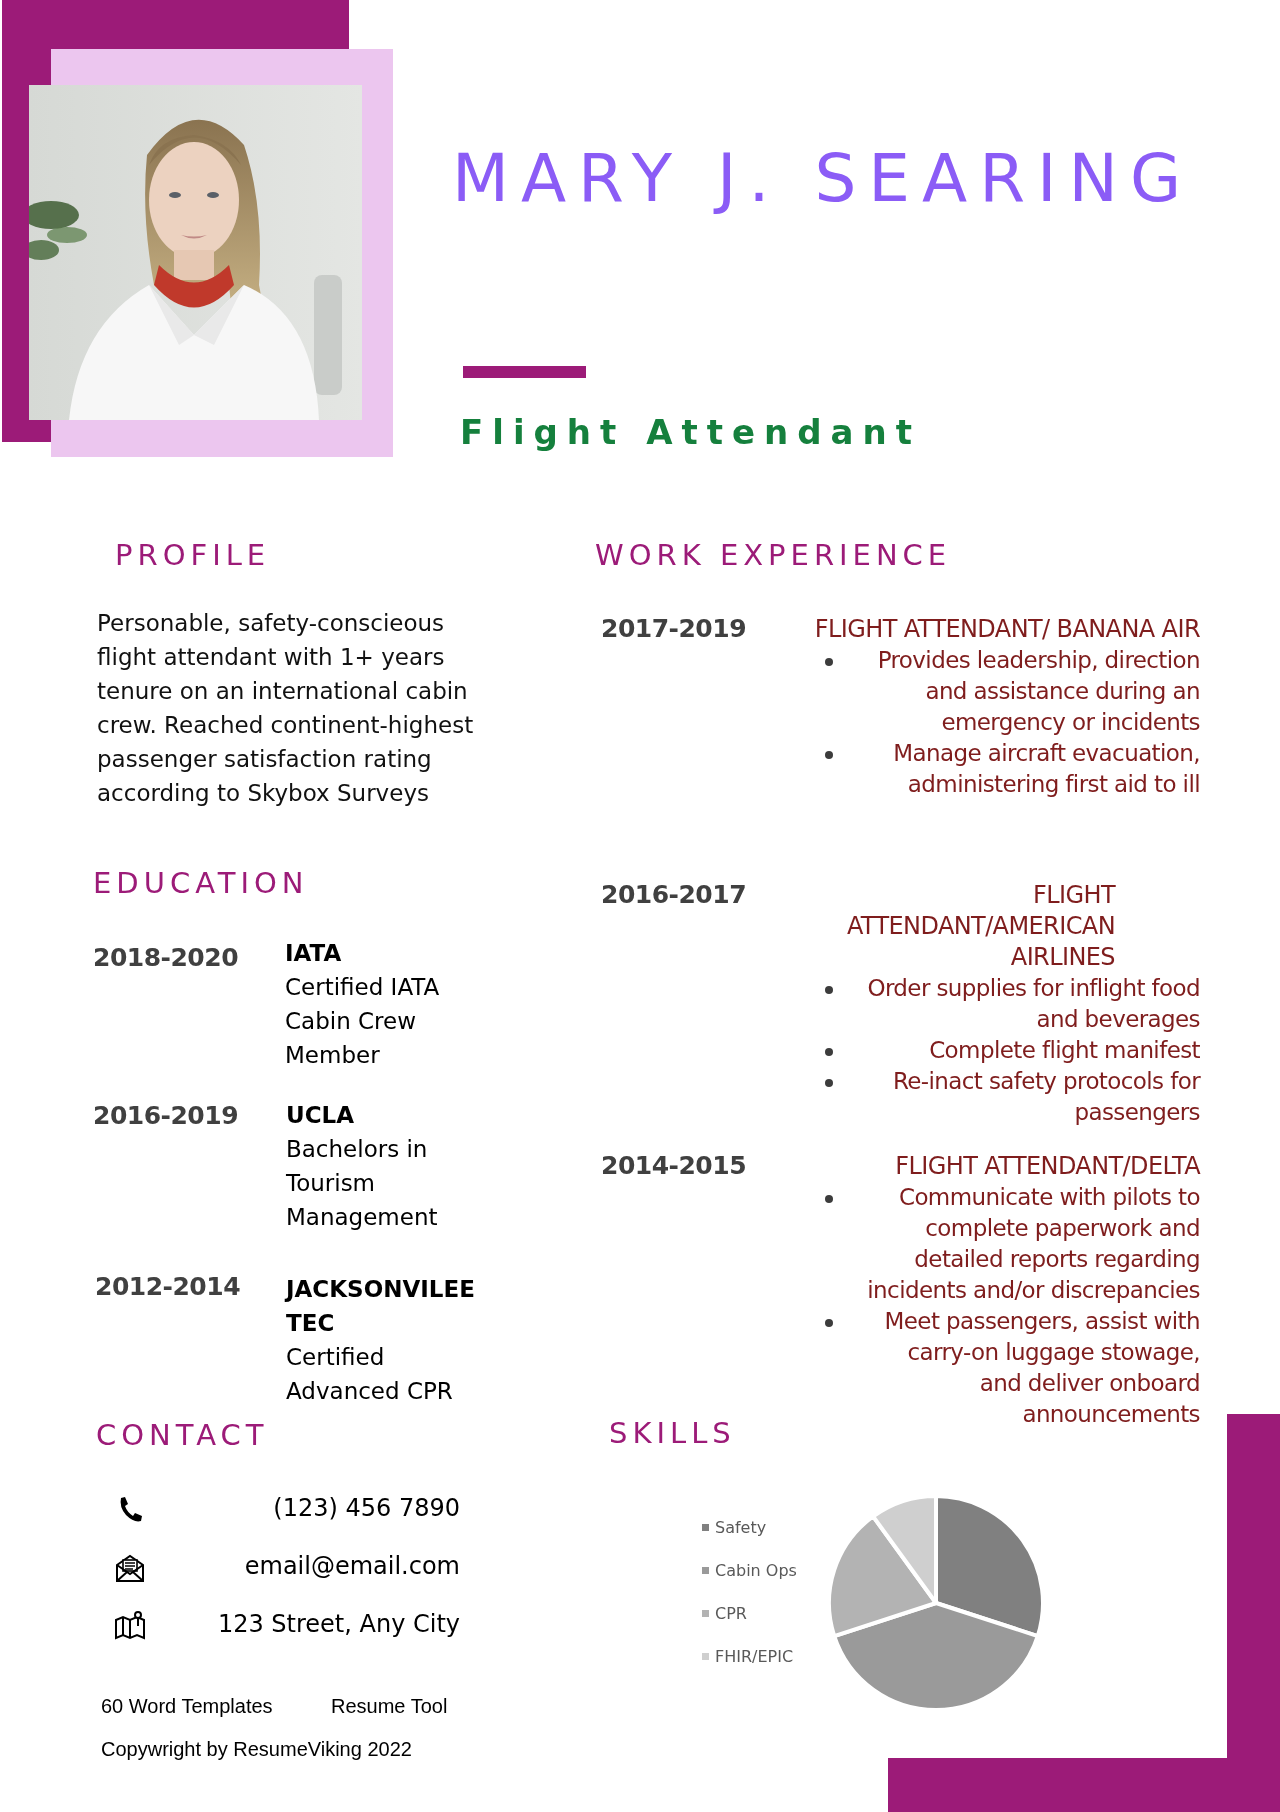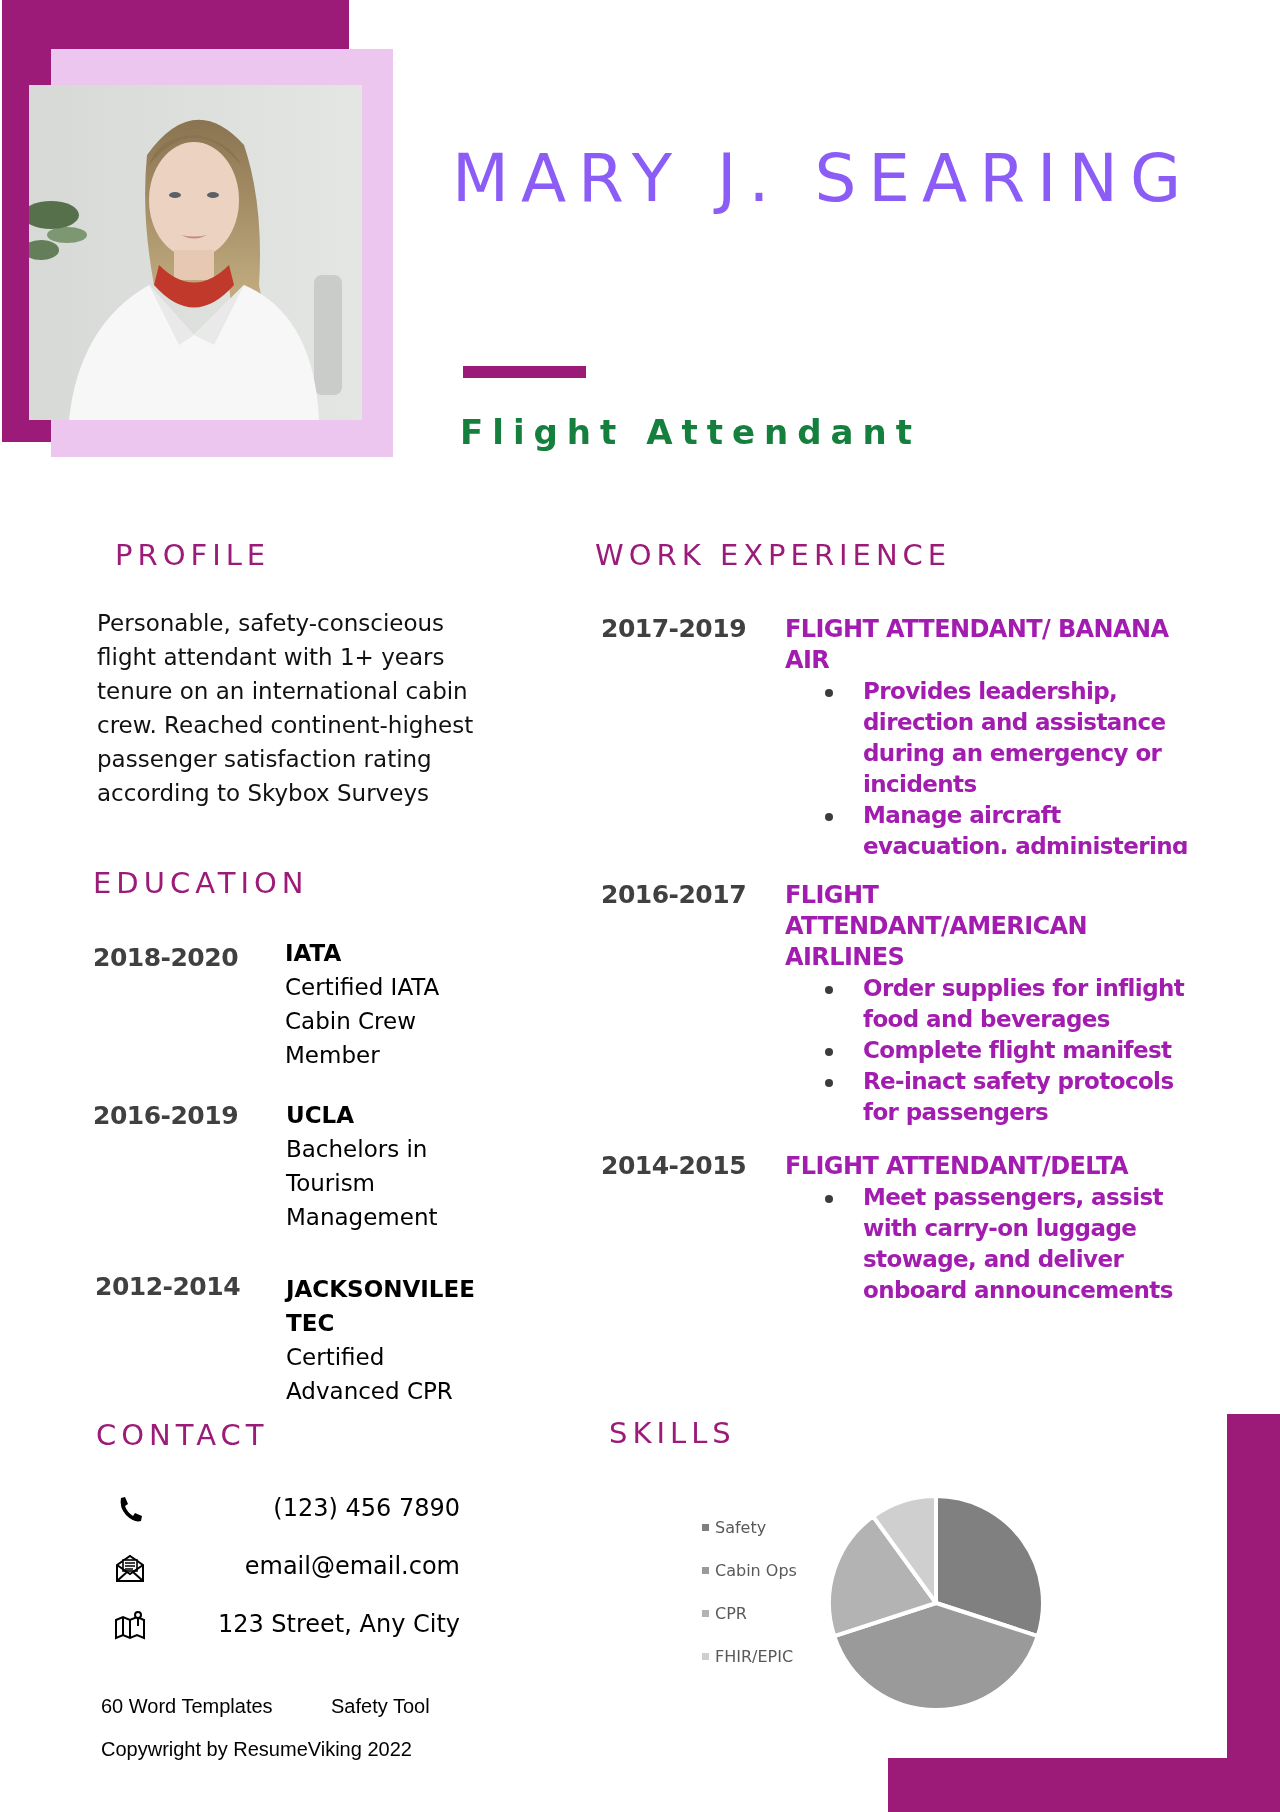--- a/index.html
+++ b/index.html
@@ -52,22 +52,23 @@
     letter-spacing: -0.5px;
   }
   .edu-body {
     font-family: "DejaVu Sans", sans-serif;
     font-size: 23px; line-height: 34px; color: #000;
   }
   .edu-body .school { font-weight: bold; }
 
   .work-body {
     font-family: "DejaVu Sans", sans-serif;
-    font-weight: bold; color: #a21caf;
+    font-weight: normal; color: #7f1d1d;
     width: 415px;
+    text-align: right;
   }
   .work-body .role { font-size: 24px; line-height: 31px; letter-spacing: -0.6px; }
   .work-body ul { list-style: none; margin-left: 38px; }
   .work-body li {
     position: relative; padding-left: 40px;
     font-size: 23px; line-height: 31px; letter-spacing: -0.6px;
   }
   .work-body li::before {
     content: ""; position: absolute; left: 2px; top: 13px;
     width: 8px; height: 8px; border-radius: 50%; background: #3c3c3c;
@@ -188,21 +189,21 @@
   <svg class="contact-icon" viewBox="0 0 32 32">
     <path d="M2 10 L9 7 L16 10 L23 7 L30 10 L30 28 L23 25 L16 28 L9 25 L2 28Z" fill="none" stroke="#000" stroke-width="2"></path>
     <path d="M9 7 V25 M16 10 V28" stroke="#000" stroke-width="2"></path>
     <circle cx="24" cy="5" r="3" fill="#fff" stroke="#000" stroke-width="2"></circle>
     <path d="M24 8 V16" stroke="#000" stroke-width="2"></path>
   </svg>
   <span class="contact-value">123 Street, Any City</span>
 </div>
 
 <div class="abs footer-text" style="left:101px; top:1695px;">60 Word Templates</div>
-<div class="abs footer-text" style="left:331px; top:1695px;">Safety Tool</div>
+<div class="abs footer-text" style="left:331px; top:1695px;">Resume Tool</div>
 <div class="abs footer-text" style="left:101px; top:1738px;">Copywright by ResumeViking 2022</div>
 
 <div class="abs section-heading" style="left:595px; top:538px;">WORK EXPERIENCE</div>
 
 <div class="abs work-date" style="left:601px; top:614px;">2017-2019</div>
 <div class="abs work-body clip-job1" style="left:785px; top:614px;">
   <div class="role">FLIGHT ATTENDANT/ BANANA AIR</div>
   <ul>
     <li>Provides leadership, direction and assistance during an emergency or incidents</li>
     <li>Manage aircraft evacuation, administering first aid to ill</li>
@@ -216,20 +217,21 @@
     <li>Order supplies for inflight food and beverages</li>
     <li>Complete flight manifest</li>
     <li>Re-inact safety protocols for passengers</li>
   </ul>
 </div>
 
 <div class="abs work-date" style="left:601px; top:1151px;">2014-2015</div>
 <div class="abs work-body" style="left:785px; top:1151px;">
   <div class="role">FLIGHT ATTENDANT/DELTA</div>
   <ul>
+    <li>Communicate with pilots to complete paperwork and detailed reports regarding incidents and/or discrepancies</li>
     <li>Meet passengers, assist with carry-on luggage stowage, and deliver onboard announcements</li>
   </ul>
 </div>
 
 <div class="abs section-heading" style="left:609px; top:1416px;">SKILLS</div>
 
 <div class="abs" style="left:702px; top:1518px;">
   <div class="legend-item" style="position:absolute; top:0;">
     <span class="legend-swatch" style="background:#808080;"></span><span>Safety</span>
   </div>

